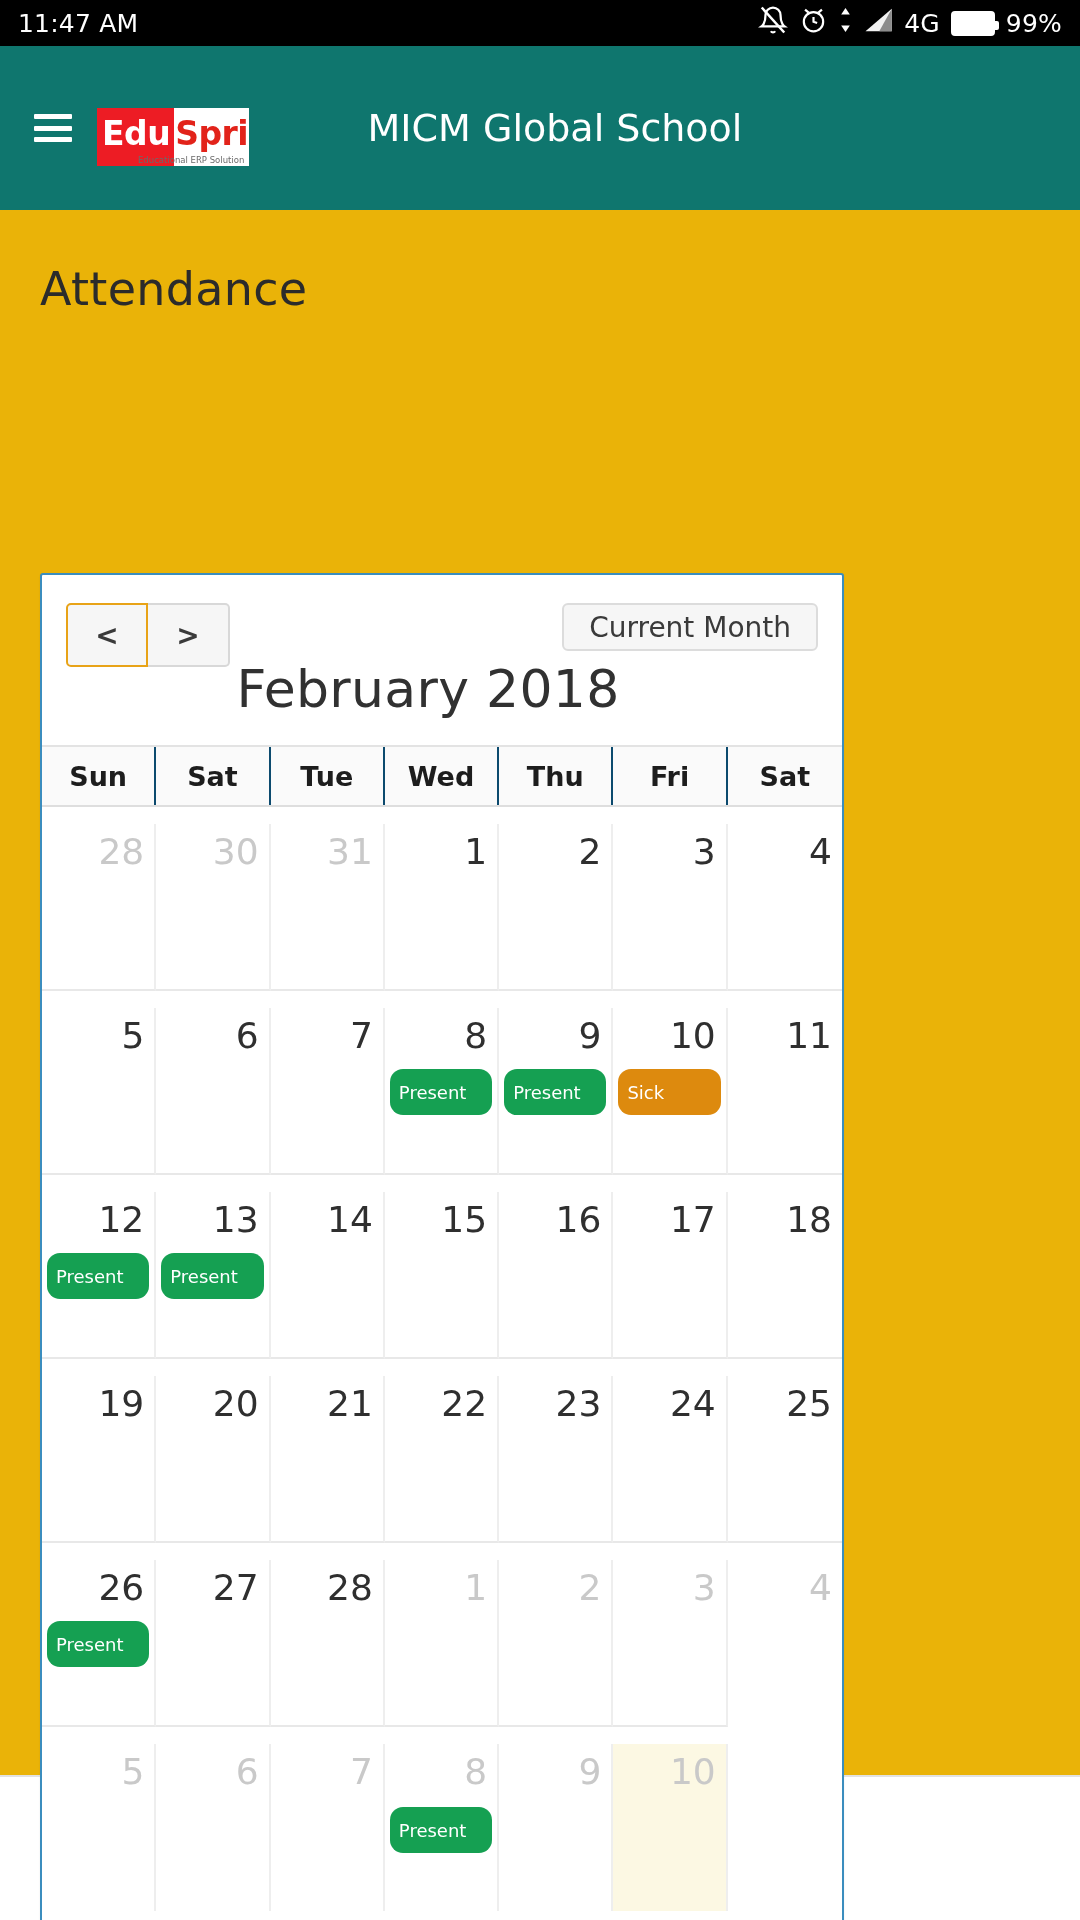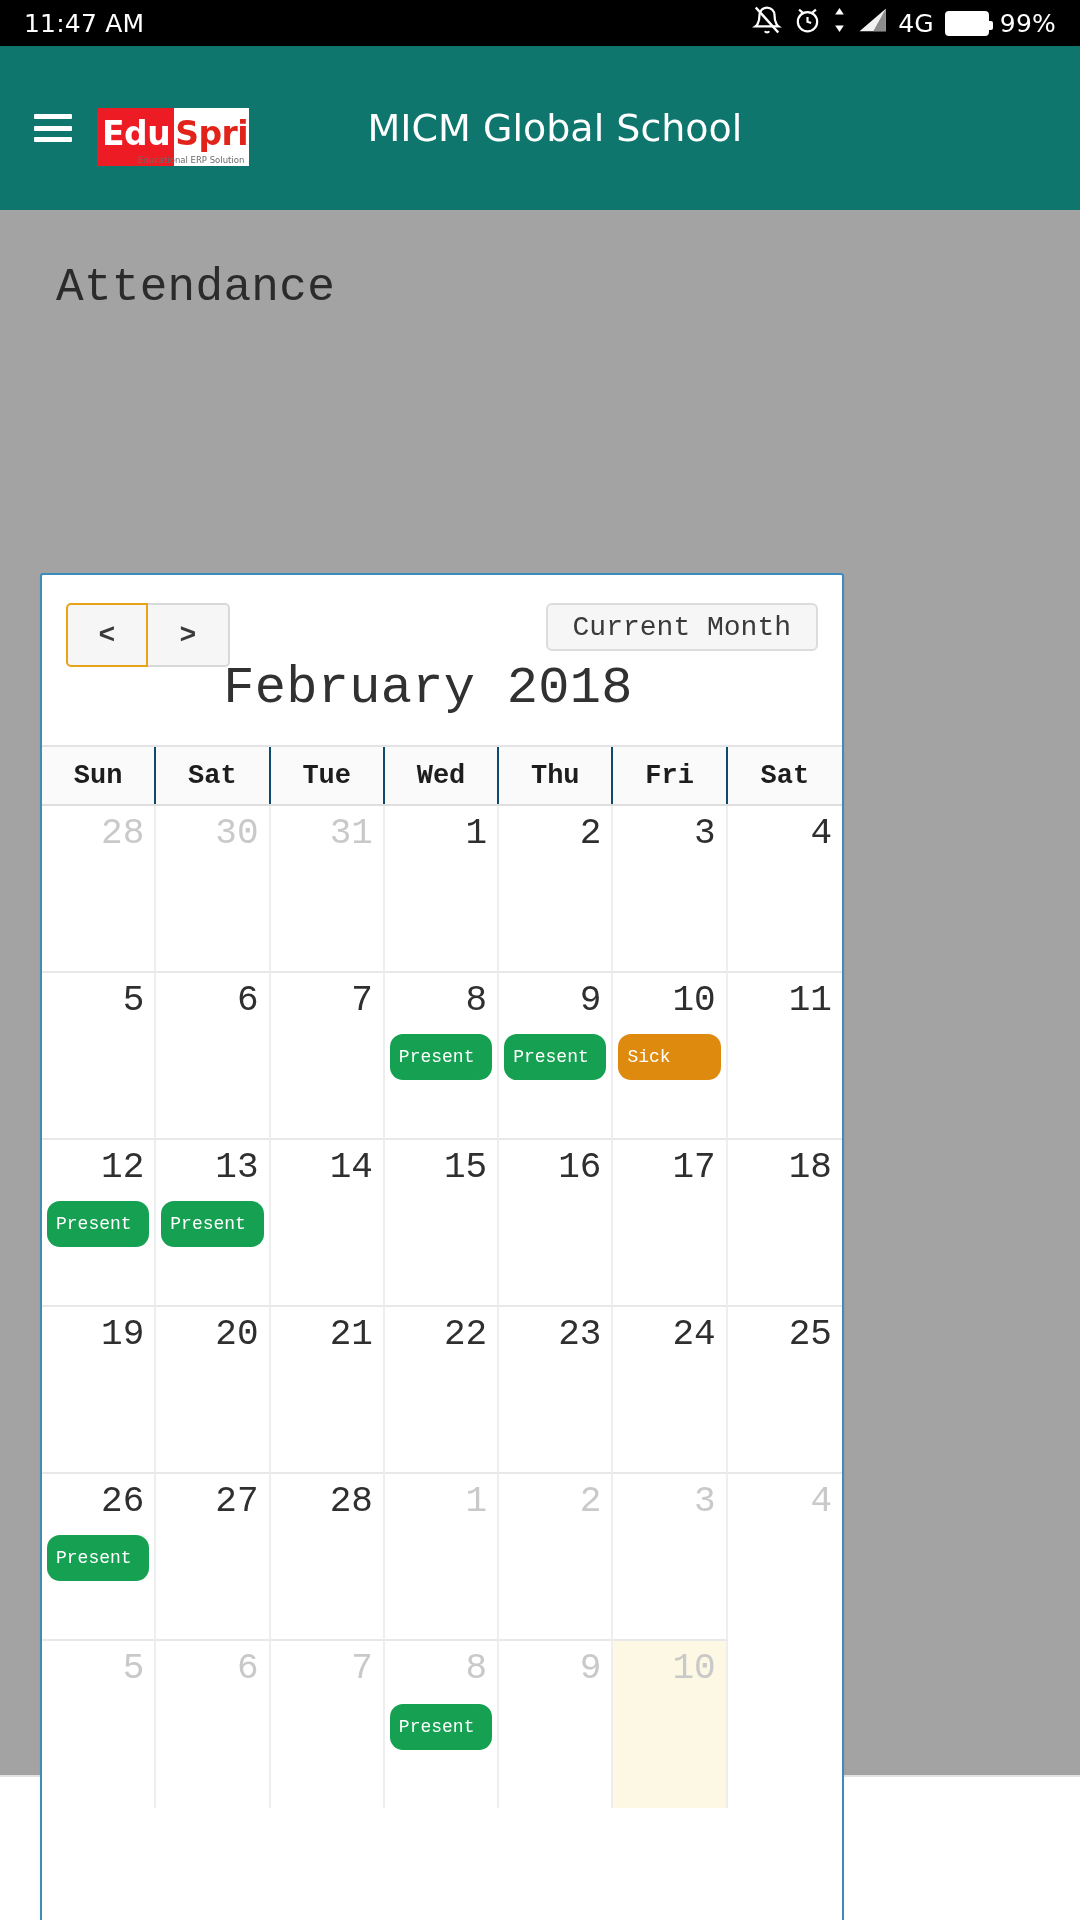--- a/index.html
+++ b/index.html
@@ -6,21 +6,21 @@
   html, body {
     width: 1080px; height: 1920px;
     font-family: "DejaVu Sans", "Liberation Sans", sans-serif;
     background: #ffffff;
     overflow: hidden;
   }
 
   
   .statusbar {
     height: 46px; background: #000000; color: #ffffff;
-    display: flex; align-items: center; padding: 0 24px;
+    display: flex; align-items: center; padding: 0 18px;
     font-size: 25px; letter-spacing: .2px;
   }
   .sb-time { font-weight: 400; }
   .sb-right { margin-left: auto; display: flex; align-items: center; gap: 11px; }
   .sb-ico { display: block; }
   .sb-text { font-size: 25px; }
   .sb-batt {
     width: 44px; height: 25px; border: 3px solid #fff; border-radius: 4px;
     position: relative; background: #fff;
   }
@@ -63,21 +63,21 @@
     position: absolute; left: -58px; bottom: 1px; width: 150px;
     font-size: 8.5px; color: #6b6b6b; white-space: nowrap; text-align: center;
   }
   .appbar-title {
     width: 100%; text-align: center; color: #ffffff;
     font-size: 38px; font-weight: 400; padding-left: 30px;
   }
 
   
   .page {
-    background: #a3a3a3; padding: 0 0 0 16px; height: 1565px; position: relative; font-family: Liberation Mono, monospace;
+    background: #eab308; padding: 0 0 0 0; height: 1565px; position: relative;
   }
   .page-title {
     font-size: 46px; color: #2b2b2b; font-weight: 400;
     padding: 52px 0 0 40px; letter-spacing: .3px;
   }
 
   
   .card {
     position: absolute; left: 40px; top: 363px;
     width: 804px; height: 1355px;
@@ -120,21 +120,21 @@
     text-align: center; padding: 14px 0 13px; font-size: 27px;
     font-weight: 700; color: #1d1d1d;
     border-right: 2px solid #0c4a6e;
   }
   .weekcell:last-child { border-right: none; }
 
   .grid { display: grid; grid-template-columns: repeat(7, 1fr); }
   .dcell {
     height: 167px; border-right: 2px solid #eeeeee;
     border-bottom: 2px solid #e8e8e8; position: relative;
-    padding: 8px 10px 0 8px; background: #ffffff;
+    padding: 8px 10px 0 8px; background: #ffffff; margin-top: 17px;
   }
   .dcell:nth-child(7n) { border-right: none; }
   .grid > .dcell:nth-last-child(-n+7) { border-bottom: none; }
   .dnum {
     text-align: right; font-size: 36px; color: #2f2f2f;
     font-weight: 400; line-height: 1.12;
   }
   .dcell.other .dnum { color: #c9c9c9; }
   .dcell.today { background: #fcf8e3; }
   .badge {

